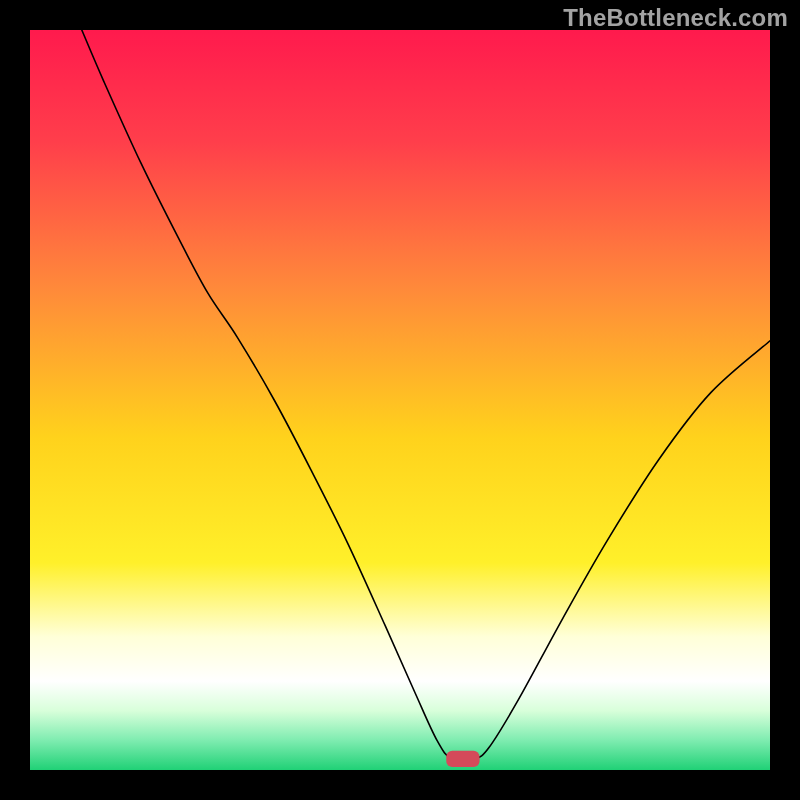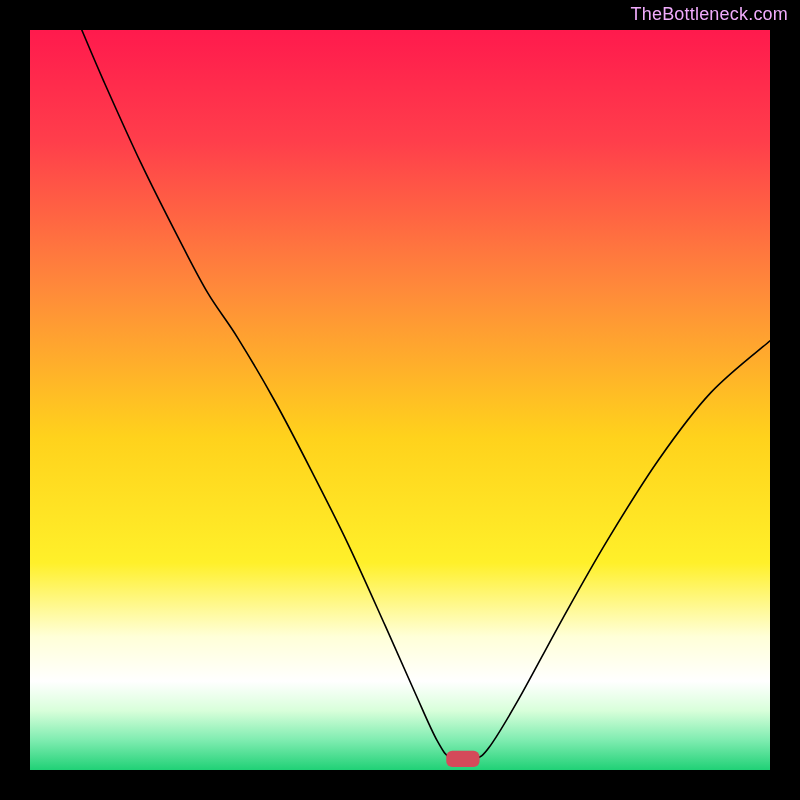--- a/index.html
+++ b/index.html
@@ -8,23 +8,23 @@
     position: relative;
     width: 800px;
     height: 800px;
     background: #000;
   }
   .watermark {
     position: absolute;
     top: 4px;
     right: 12px;
     font-family: Arial, Helvetica, sans-serif;
-    font-size: 18px;
-    font-weight: 400;
-    color: #f0abfc;
+    font-size: 24px;
+    font-weight: 700;
+    color: #a3a3a3;
     letter-spacing: 0.2px;
     z-index: 10;
   }
   .plot {
     position: absolute;
     left: 30px;
     top: 30px;
     width: 740px;
     height: 740px;
   }

